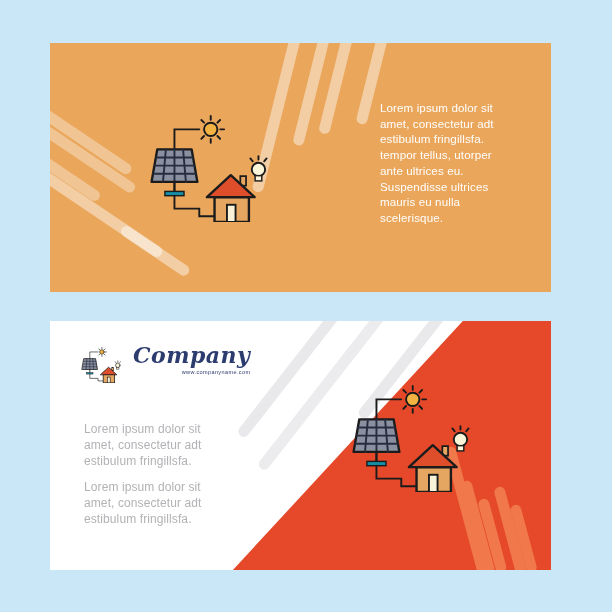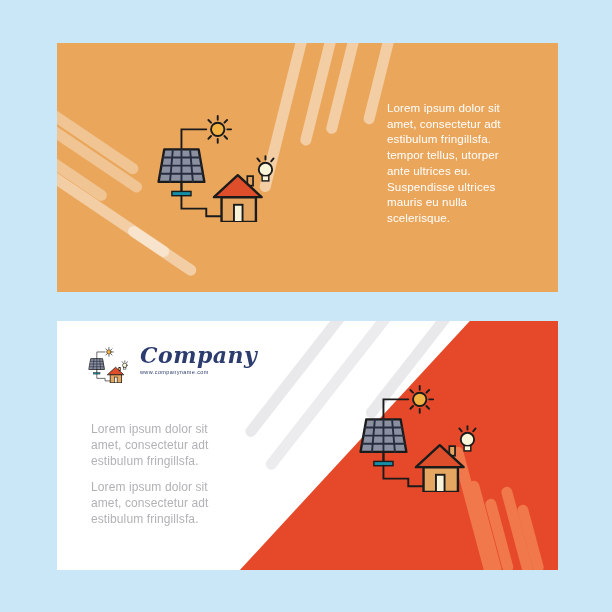--- a/index.html
+++ b/index.html
@@ -4,21 +4,21 @@
 <style>
   html,body{margin:0;padding:0;}
   body{
     width:612px;height:612px;
     font-family:"Liberation Sans", sans-serif;
     background:#C9E7F7;
     position:relative;
     overflow:hidden;
   }
   .page{position:absolute;inset:0;background:#C9E7F7;}
-  .banner{position:absolute;left:57px;width:501px;height:249px;overflow:hidden;}
+  .banner{position:absolute;left:50px;width:501px;height:249px;overflow:hidden;}
   .banner-top{top:43px;background:#EAA75C;}
   .banner-bottom{top:321px;background:#FFFFFF;}
 
   
   .sv{position:absolute;width:11px;border-radius:7px;transform-origin:50% 0;}
   .sh{position:absolute;height:11px;border-radius:7px;transform-origin:0 50%;}
   .cream{background:rgba(255,255,255,0.45);}
   .cream2{background:rgba(255,255,255,0.34);}
 
   .m1{left:243px;top:-18px;height:172px;transform:rotate(14deg);}
@@ -63,21 +63,21 @@
     position:absolute;left:34px;width:185px;
     color:#B2B2B6;font-size:12px;line-height:16px;
     white-space:pre-line;letter-spacing:0.1px;
   }
   .par1{top:100px;}
   .par2{top:158px;}
 
   
   .logo{position:absolute;left:29px;top:22px;display:flex;align-items:flex-start;}
   .logo-icon{width:42px;height:36px;margin-top:4px;}
-  .logo-text{margin-left:12px;text-align:left;}
+  .logo-text{margin-left:12px;text-align:right;}
   .logo-name{
     font-family:"DejaVu Serif", serif;font-style:italic;font-weight:bold;
     font-size:22px;color:#2C3C6E;line-height:24px;letter-spacing:0.5px;
   }
   .logo-site{
     font-size:5.5px;color:#2C3C6E;letter-spacing:0.4px;margin-top:2px;
   }
   .defs-holder{position:absolute;width:0;height:0;overflow:hidden;}
 </style>
 </head>

